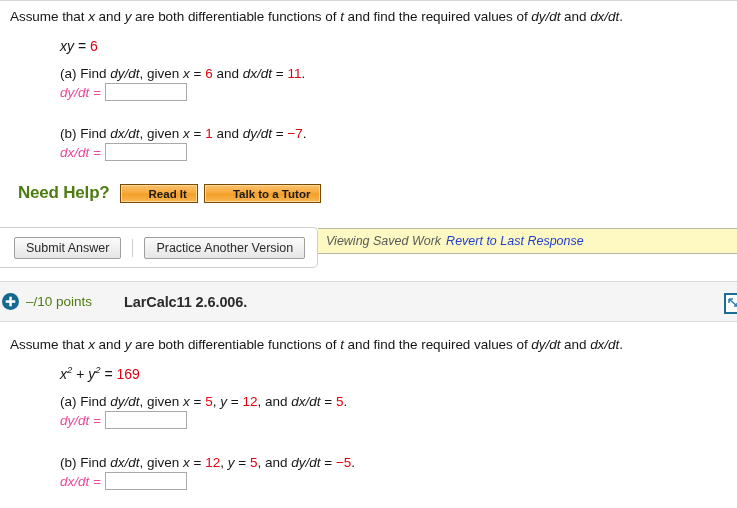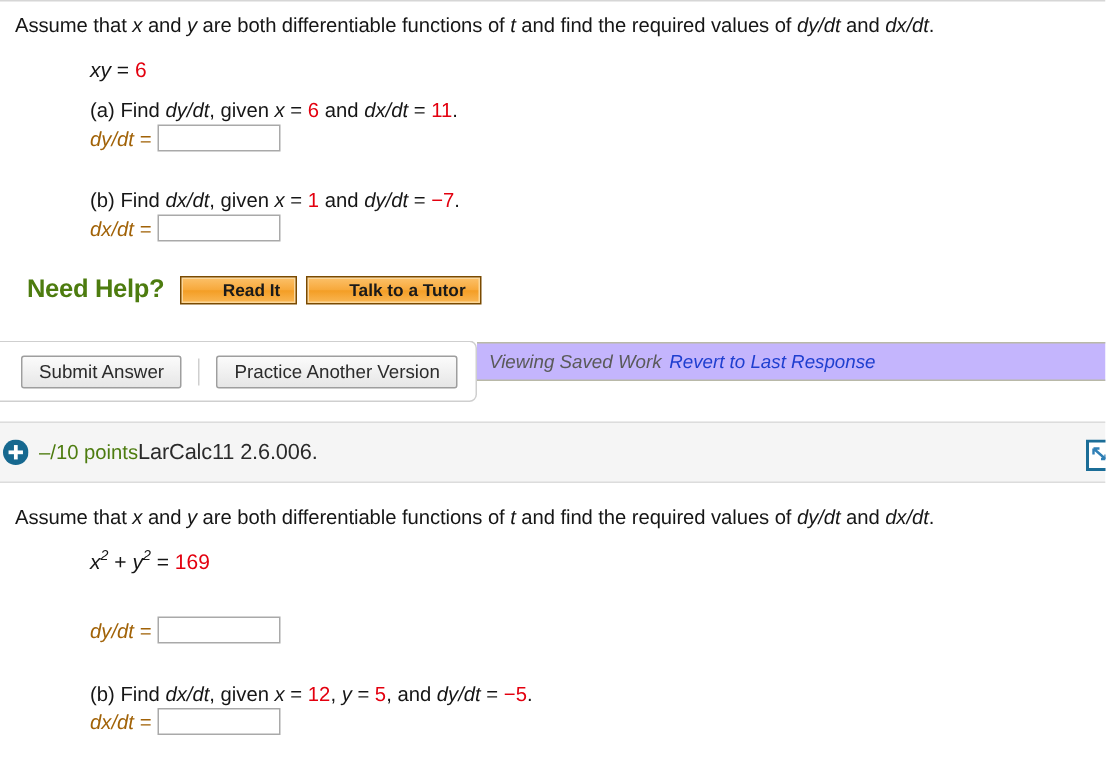--- a/index.html
+++ b/index.html
@@ -64,21 +64,21 @@
   .answer-row {
     position: absolute;
     left: 60px;
     display: flex;
     align-items: center;
     white-space: nowrap;
   }
   .answer-row .lbl {
     font-style: italic;
     font-size: 13.5px;
-    color: #a16207;
+    color: #ec4899;
     margin-right: 4px;
   }
   .answer-box {
     width: 82px;
     height: 18px;
     border: 1px solid #a9a9a9;
     background: #ffffff;
     box-sizing: border-box;
     font-family: "Liberation Sans", sans-serif;
     font-size: 12px;
@@ -152,21 +152,21 @@
     height: 18px;
     background: #cfcfcf;
     margin: 0 11px;
   }
   .notice-bar {
     position: absolute;
     left: 318px;
     top: 228px;
     width: 419px;
     height: 26px;
-    background: #c4b5fd;
+    background: #fef9c3;
     border-top: 1px solid #b9b9a8;
     border-bottom: 1px solid #b9b9a8;
     box-sizing: border-box;
     display: flex;
     align-items: center;
     padding-left: 8px;
     font-style: italic;
     font-size: 12.5px;
   }
   .notice-saved { color: #5a5a5a; }
@@ -197,22 +197,23 @@
     flex: none;
     cursor: pointer;
   }
   .points-text {
     margin-left: 7px;
     font-size: 13.5px;
     color: #4d7c0f;
     white-space: nowrap;
   }
   .assignment-id {
+    margin-left: 32px;
     font-size: 14.5px;
-    font-weight: normal;
+    font-weight: bold;
     color: #2b2b2b;
     white-space: nowrap;
     letter-spacing: -0.1px;
   }
   .notes-icon {
     position: absolute;
     right: -6px;
     top: 11px;
     width: 19px;
     height: 21px;
@@ -290,20 +291,23 @@
   </div>
 
   <div class="prompt" style="top:337px;">
     <span>Assume that </span><span class="mathvar">x</span><span> and </span><span class="mathvar">y</span><span> are both differentiable functions of </span><span class="mathvar">t</span><span> and find the required values of </span><span class="mathvar">dy/dt</span><span> and </span><span class="mathvar">dx/dt</span><span>.</span>
   </div>
 
   <div class="eq" style="top:366px;">
     <span><span>x</span><sup>2</sup></span><span class="op"> + </span><span><span>y</span><sup>2</sup></span><span class="op"> = </span><span class="op red">169</span>
   </div>
 
+  <div class="part" style="top:394px;">
+    <span>(a) Find </span><span class="mathvar">dy/dt</span><span>, given </span><span class="mathvar">x</span><span> = </span><span class="red">5</span><span>, </span><span class="mathvar">y</span><span> = </span><span class="red">12</span><span>, and </span><span class="mathvar">dx/dt</span><span> = </span><span class="red">5</span><span>.</span>
+  </div>
   <div class="answer-row" style="top:411px;">
     <span class="lbl">dy/dt =</span>
     <input class="answer-box" type="text" value="" style="">
   </div>
 
   <div class="part" style="top:455px;">
     <span>(b) Find </span><span class="mathvar">dx/dt</span><span>, given </span><span class="mathvar">x</span><span> = </span><span class="red">12</span><span>, </span><span class="mathvar">y</span><span> = </span><span class="red">5</span><span>, and </span><span class="mathvar">dy/dt</span><span> = </span><span class="red">−5</span><span>.</span>
   </div>
   <div class="answer-row" style="top:472px;">
     <span class="lbl">dx/dt =</span>

